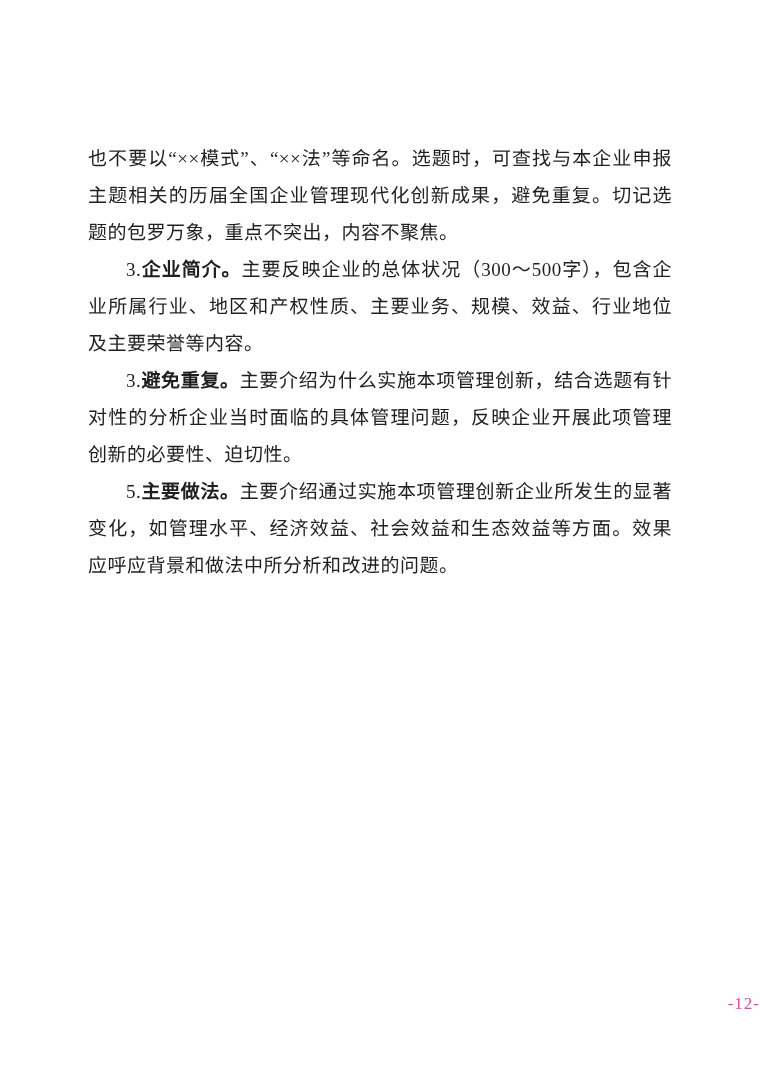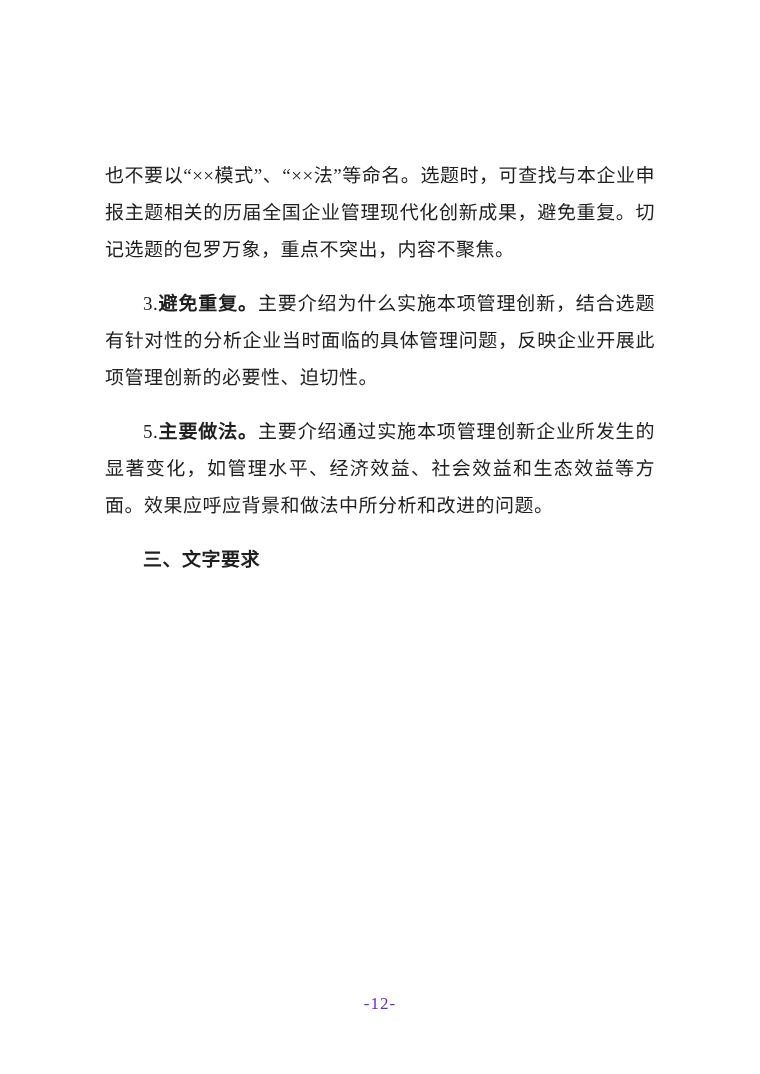--- a/index.html
+++ b/index.html
@@ -16,21 +16,21 @@
     color: #1f1f1f;
     overflow: hidden;
   }
   .text-block {
     position: absolute;
     top: 140px;
     left: 88px;
     width: 584px;
   }
   .para {
-    margin: 17px;
+    margin: 0;
     font-size: 19px;
     line-height: 37px;
     text-align: justify;
     text-justify: inter-ideograph;
     letter-spacing: 0.5px;
   }
   .para.indent {
     text-indent: 2em;
   }
   .num {
@@ -40,43 +40,43 @@
     font-weight: bold;
   }
   .heading .lead {
     font-weight: bold;
   }
   .footer {
     position: absolute;
     top: 992px;
     left: 0;
     width: 100%;
-    text-align: center;
+    text-align: right;
     font-size: 17px;
     line-height: 24px;
-    color: #6d28d9;
+    color: #ec4899;
     letter-spacing: 1px;
   }
 </style>
 </head>
 <body>
 
 <div class="page">
 
   <div class="text-block">
 
     <p class="para"><span class="body-text">也不要以“××模式”、“××法”等命名。选题时，可查找与本企业申报主题相关的历届全国企业管理现代化创新成果，避免重复。切记选题的包罗万象，重点不突出，内容不聚焦。</span></p>
 
 
+    <p class="para indent"><span class="num">3.</span><span class="lead">企业简介。</span><span class="body-text">主要反映企业的总体状况（300～500字），包含企业所属行业、地区和产权性质、主要业务、规模、效益、行业地位及主要荣誉等内容。</span></p>
 
     <p class="para indent"><span class="num">3.</span><span class="lead">避免重复。</span><span class="body-text">主要介绍为什么实施本项管理创新，结合选题有针对性的分析企业当时面临的具体管理问题，反映企业开展此项管理创新的必要性、迫切性。</span></p>
 
 
     <p class="para indent"><span class="num">5.</span><span class="lead">主要做法。</span><span class="body-text">主要介绍通过实施本项管理创新企业所发生的显著变化，如管理水平、经济效益、社会效益和生态效益等方面。效果应呼应背景和做法中所分析和改进的问题。</span></p>
 
-    <p class="para indent heading"><span class="lead">三、文字要求</span></p>
 
 
   </div>
 
   <div class="footer">-12-</div>
 
 </div>
 
 </body></html>

